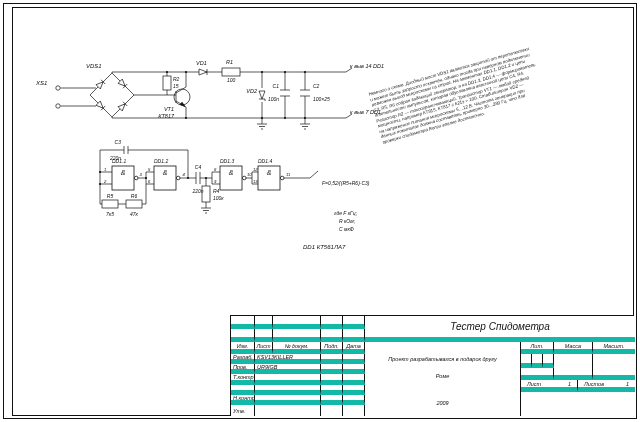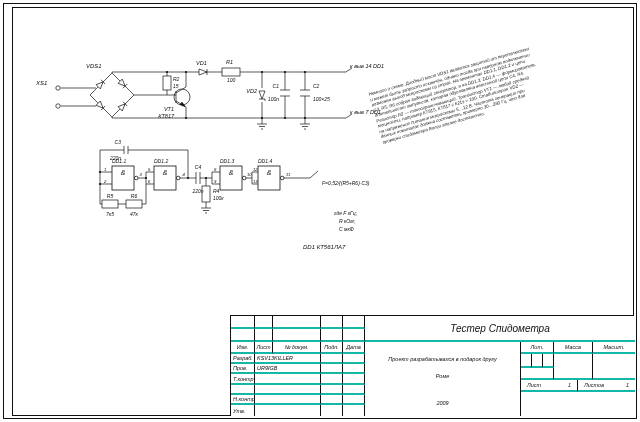--- a/index.html
+++ b/index.html
@@ -14,21 +14,21 @@
   .ann {
     position:absolute; left:368px; top:92px; width:230px;
     transform:rotate(-16deg); transform-origin:0 0;
     font:italic 4.5px/5.5px "Liberation Sans", sans-serif; color:#222;
   }
   .titleblock {
     position:absolute; left:230px; top:315px; width:404px; height:101px;
     border-left:1px solid #111; border-top:1px solid #111; background:#fff;
   }
   .tb {
-    position:absolute; border-right:1px solid #111; border-bottom:2px solid #14b8a6;
+    position:absolute; border-right:1px solid #111; border-bottom:5px solid #14b8a6;
     font:italic 5.5px "Liberation Sans", sans-serif; color:#111;
     display:flex; align-items:center; justify-content:center; overflow:hidden;
   }
   .tb.noR { border-right:none; }
   .tb.noB { border-bottom:none; }
   .tb.left { justify-content:flex-start; padding-left:2px; }
   .tb-title { font:italic 10px "Liberation Sans", sans-serif; }
   .tb-center { position:absolute; left:134px; top:26px; width:156px; height:74px; border-right:1px solid #111; }
   .tb-center div { position:absolute; width:100%; text-align:center; font:italic 5.5px "Liberation Sans", sans-serif; color:#111; }
   .sheetcell { justify-content:space-between; padding:0 6px; }

